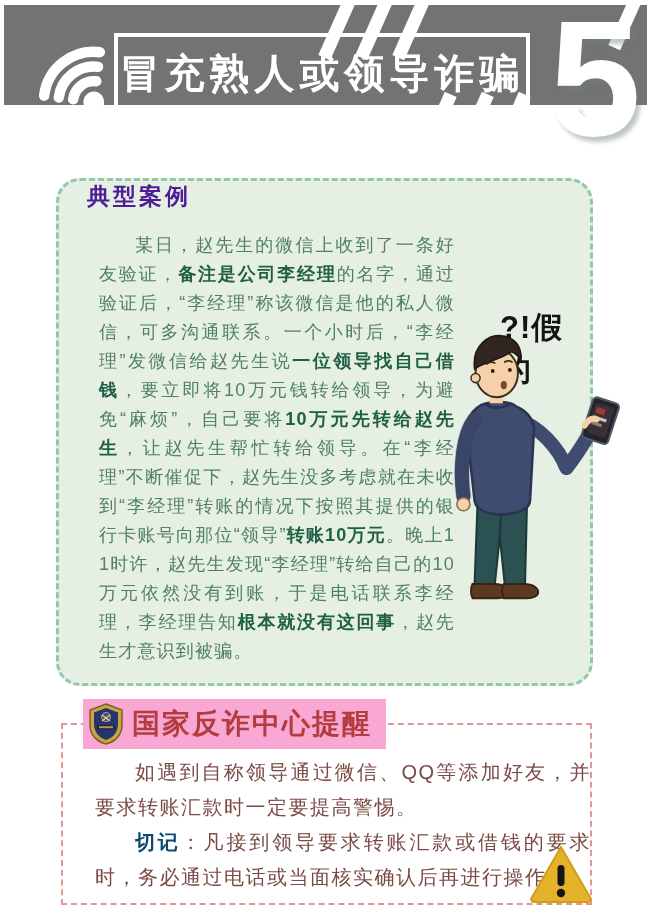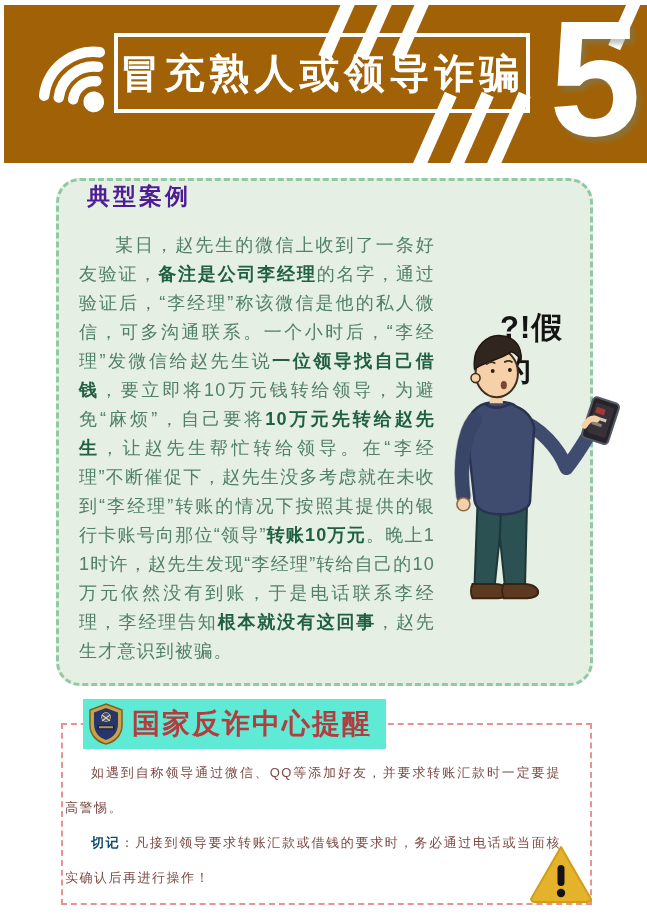--- a/index.html
+++ b/index.html
@@ -1,44 +1,44 @@
 <!DOCTYPE html>
 <html><head>
 <meta charset="utf-8">
 <style>
   html,body{margin:0;padding:0;background:#fff;}
   .page{position:relative;width:647px;height:918px;background:#ffffff;overflow:hidden;
         font-family:"Liberation Sans","DejaVu Sans",sans-serif;}
 
   
-  .banner{position:absolute;left:4px;top:5px;right:0;height:158px;background:#a16207;overflow:hidden;}
+  .banner{position:absolute;left:4px;top:5px;right:0;height:100px;background:#737373;overflow:hidden;}
   .stripe{position:absolute;width:13px;height:80px;background:#ffffff;transform:rotate(24deg);}
   .wifi{position:absolute;left:16px;top:14px;width:104px;height:110px;transform:rotate(-38deg);}
   .title-frame{position:absolute;left:110px;top:28px;width:408px;height:72px;border:4px solid #ffffff;
                display:flex;align-items:center;justify-content:center;}
   .title-text{color:#ffffff;font-size:40px;font-weight:bold;letter-spacing:5px;white-space:nowrap;}
   .big5{position:absolute;right:6px;top:8px;font-size:165px;line-height:0.85;font-weight:bold;color:#ffffff;
         text-shadow:4px 5px 4px rgba(110,130,115,0.45);z-index:3;}
 
   
   .case-box{position:absolute;left:56px;top:178px;width:537px;height:508px;background:#e6efe3;
             border:3px dashed #92c8a5;border-radius:24px;box-sizing:border-box;}
   .case-title{position:absolute;left:28px;top:0;font-size:23px;font-weight:bold;color:#4c1d95;letter-spacing:3px;}
-  .case-text{position:absolute;left:20px;top:50px;width:356px;font-size:18px;line-height:29px;color:#508066;
+  .case-text{position:absolute;left:40px;top:50px;width:356px;font-size:18px;line-height:29px;color:#508066;
              text-align:justify;text-indent:2em;letter-spacing:1.2px;word-break:break-all;}
   .seg-bold{font-weight:bold;color:#1f5f43;}
   .fake-label{position:absolute;left:418px;top:126px;font-size:31px;font-weight:bold;color:#141414;letter-spacing:1px;margin-left:23px;}
   .man{position:absolute;left:358px;top:146px;width:212px;height:296px;}
 
   
   .alert-box{position:absolute;left:61px;top:723px;width:531px;height:182px;border:2px dashed #e59494;box-sizing:border-box;}
-  .alert-header{position:absolute;left:20px;top:-26px;height:50px;background:#5eead4;display:flex;align-items:center;
+  .alert-header{position:absolute;left:20px;top:-26px;height:50px;background:#f9a8d4;display:flex;align-items:center;
                 gap:9px;padding:0 14px 0 6px;}
   .alert-title{font-size:28px;font-weight:bold;color:#b23c3e;letter-spacing:2px;white-space:nowrap;}
-  .alert-body{position:absolute;left:2px;top:30px;width:496px;font-size:13px;line-height:35px;color:#7c4a45;
+  .alert-body{position:absolute;left:32px;top:30px;width:496px;font-size:20px;line-height:35px;color:#7c4a45;
               text-align:justify;letter-spacing:1.5px;word-break:break-all;}
   .alert-body p{margin:0;text-indent:2em;}
   .lead-bold{font-weight:bold;color:#0c4a6e;}
   .warn-tri{position:absolute;right:-5px;bottom:-2px;width:68px;height:62px;}
 </style>
 </head>
 <body>
 
 <div class="page">
 

